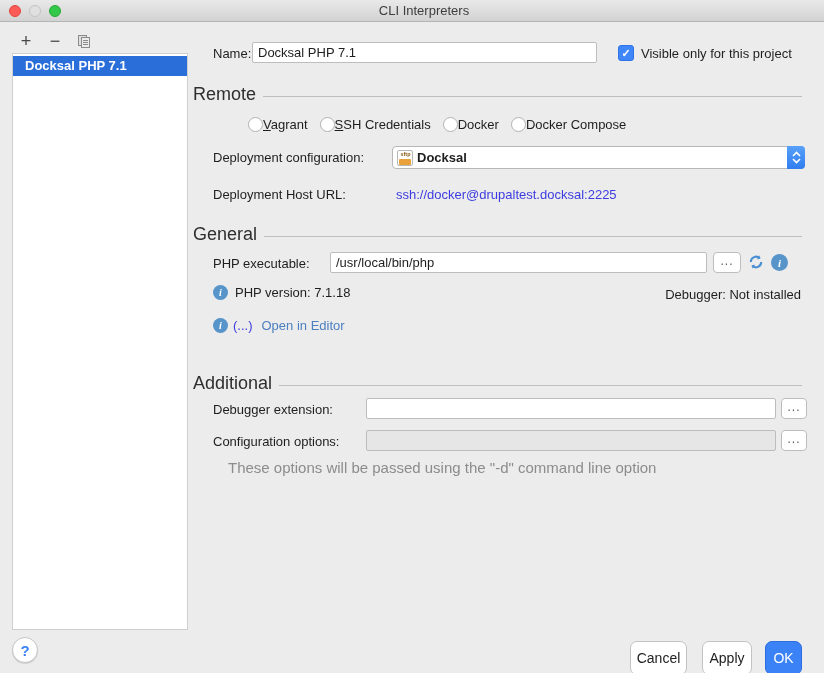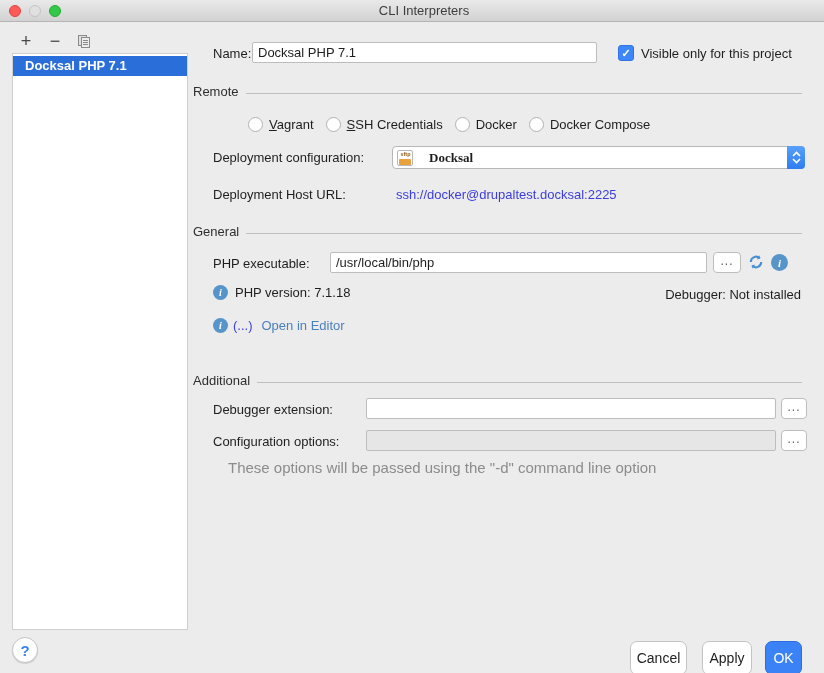--- a/index.html
+++ b/index.html
@@ -27,38 +27,38 @@
     color:#fff; font-weight:bold; padding-left:12px; white-space:nowrap; overflow:hidden; }
   
   .txt { border:1px solid #bdbdbd; border-radius:2px; background:#fff; font:13px "Liberation Sans",sans-serif;
     padding:0 5px; color:#1e1e1e; position:absolute; }
   .txt:disabled, .txt.disabled { background:#e6e6e6; color:#7a7a7a; }
   .lbl { position:absolute; white-space:nowrap; }
   .browse { position:absolute; height:21px; background:#fff; border:1px solid #bdbdbd; border-radius:4px;
     color:#5a5a5a; font-size:12px; line-height:16px; text-align:center; letter-spacing:1px; }
   .section { position:absolute; left:193px; width:609px; display:flex; align-items:center; gap:7px; }
   .section .hline { flex:1; height:1px; background:#bfbfbf; margin-top:3px; }
-  .section .htxt { font-size:13px; color:#2e2e2e; }
+  .section .htxt { font-size:18px; color:#2e2e2e; }
   
   .checkbox { position:absolute; width:16px; height:16px; border-radius:3px;
     background:#3f87f8; border:1px solid #2e74e8; color:#fff; font-size:11px; font-weight:bold;
     display:flex; align-items:center; justify-content:center; }
   
   .radio-row { position:absolute; left:248px; top:114px; width:576px; height:20px;
     display:flex; align-items:center; gap:12px; white-space:nowrap; overflow:hidden; }
-  .radio-item { display:inline-flex; align-items:center; gap:6px; flex:none; }
+  .radio-item { display:inline-flex; align-items:center; flex:none; }
   .radio { width:15px; height:15px; border-radius:50%; background:#fff; border:1px solid #b2b2b2; flex:none; position:relative; }
   .radio.on { background:#3b82f7; border-color:#2e74e8; }
   .radio.on::after { content:""; position:absolute; left:4.5px; top:4.5px; width:4px; height:4px;
     border-radius:50%; background:#fff; }
   .mn { text-decoration:underline; }
   
   .combo { position:absolute; left:392px; top:146px; width:413px; height:23px; background:#fff;
     border:1px solid #b7b7b7; border-radius:4px; display:flex; align-items:center; padding-left:4px; }
-  .combo .val { font-weight:bold; margin-left:16px;font-family:Liberation Serif, serif; }
+  .combo .val { font-weight:bold; margin-left:4px; }
   .stepper { margin-left:auto; width:18px; height:23px; margin-right:-1px;
     background:linear-gradient(#58a0f9,#2f7df0); border-radius:0 4px 4px 0;
     display:flex; flex-direction:column; align-items:center; justify-content:center; gap:1px; }
   .stepper svg { display:block; }
   .sftp-icon { width:16px; height:16px; border:1px solid #b8b8b8; border-radius:2px; background:#fff;
     display:flex; flex-direction:column; align-items:center; justify-content:flex-start; flex:none; overflow:hidden; }
   .sftp-icon .t { font-size:6px; font-weight:bold; color:#8a5a12; line-height:7px; transform:scale(.9); }
   .sftp-icon .b { width:12px; height:6px; background:#e9a23b; border-radius:1px; margin-top:1px; }
   
   .info-icon { border-radius:50%; background:#5794c9; color:#fff; display:flex; align-items:center;

